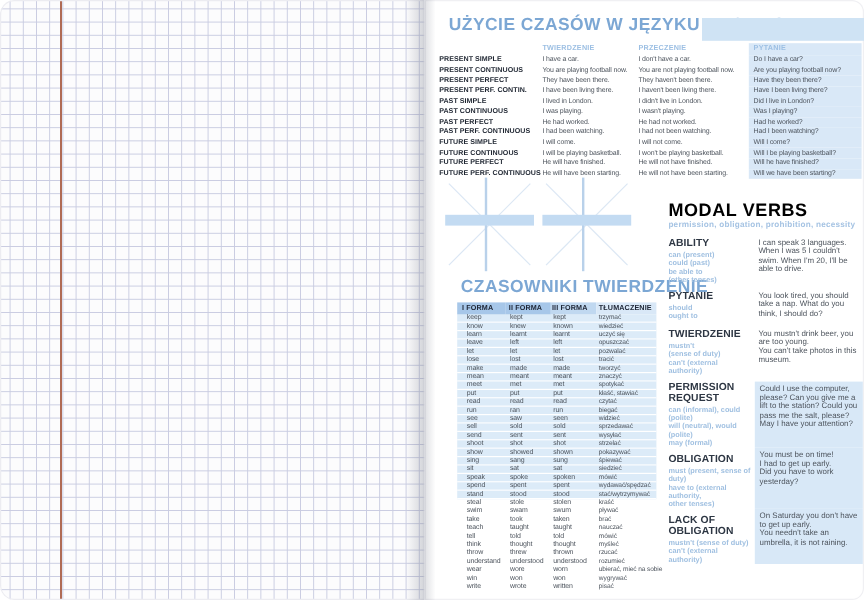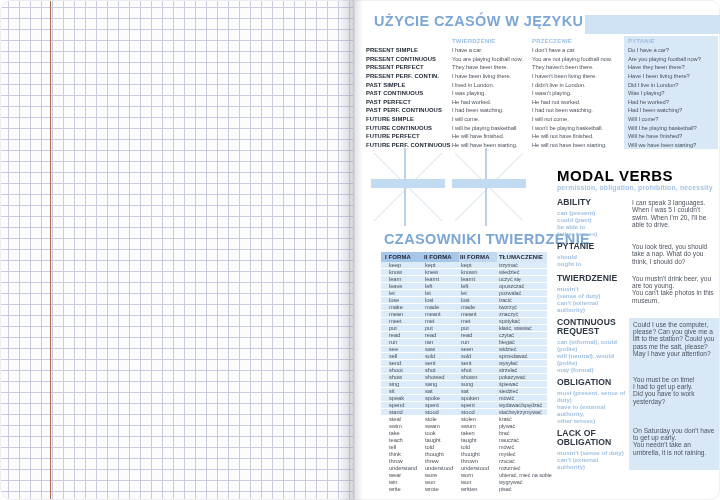--- a/index.html
+++ b/index.html
@@ -475,21 +475,21 @@
 (sense of duty)
 can't (external
 authority)</div>
           </div>
           <div class="m-ex">You mustn't drink beer, you are too young.
 You can't take photos in this museum.</div>
         </div>
 
         <div class="modal-row">
           <div class="m-left">
-            <div class="m-heading">CONTINUOUS REQUEST</div>
+            <div class="m-heading">PERMISSION REQUEST</div>
             <div class="m-kw">can (informal), could (polite)
 will (neutral), would (polite)
 may (formal)</div>
           </div>
           <div class="m-ex">Could I use the computer, please? Can you give me a lift to the station? Could you pass me the salt, please? May I have your attention?</div>
         </div>
 
 
         <div class="modal-row">
           <div class="m-left">

